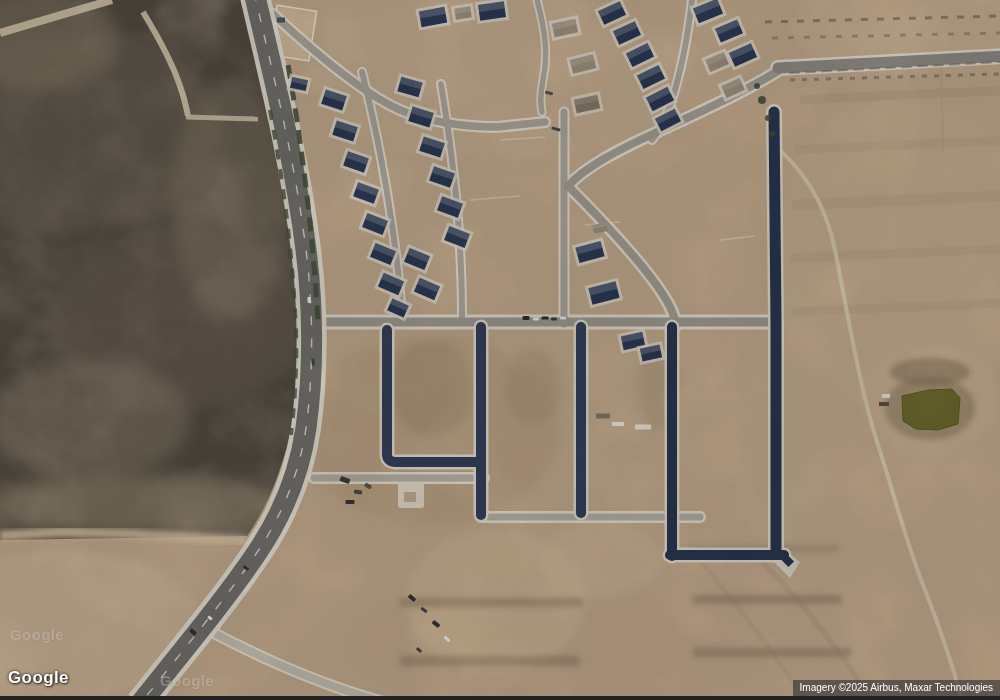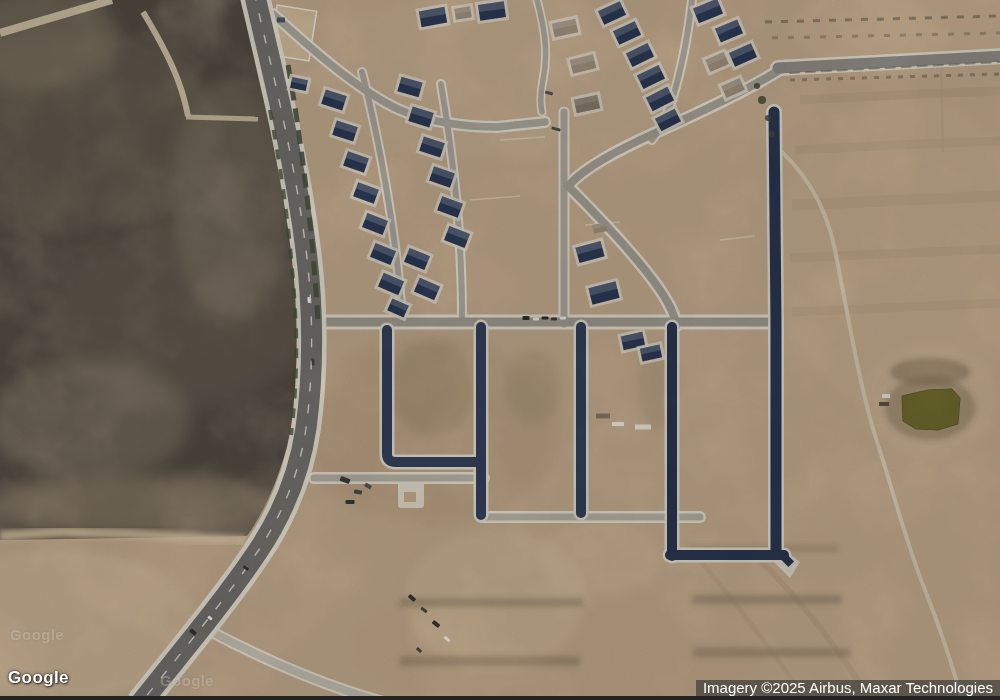--- a/index.html
+++ b/index.html
@@ -7,21 +7,21 @@
          background:#bfa78a;font-family:"Liberation Sans",sans-serif;}
   .stage svg{position:absolute;left:0;top:0;}
   .glogo{position:absolute;left:8px;bottom:8px;color:#fff;font-size:17px;font-weight:700;
          letter-spacing:.4px;
          text-shadow:0 0 2px rgba(0,0,0,.7),0 0 4px rgba(0,0,0,.45),1px 1px 2px rgba(0,0,0,.6);}
   .ghost{position:absolute;color:rgba(255,255,255,.26);font-size:15px;font-weight:700;
          letter-spacing:.4px;text-shadow:0 0 2px rgba(90,80,60,.25);}
   .ghost1{left:10px;top:626px;}
   .ghost2{left:160px;top:672px;}
   .attrib{position:absolute;right:0;bottom:0;height:16px;line-height:16px;padding:0 7px;
-          background:rgba(48,48,48,.62);color:#fff;font-size:15px;white-space:nowrap;}
+          background:rgba(48,48,48,.62);color:#fff;font-size:10px;white-space:nowrap;}
 </style>
 </head>
 <body>
 
 <div class="stage">
 <svg width="1000" height="700" viewBox="0 0 1000 700">
   <defs>
     <filter id="noiseF" x="0" y="0" width="100%" height="100%">
       <feTurbulence type="fractalNoise" baseFrequency="0.5" numOctaves="2" seed="11" stitchTiles="stitch"></feTurbulence>
       <feColorMatrix type="matrix" values="0 0 0 0 0  0 0 0 0 0  0 0 0 0 0  0.8 0.8 0.8 0 0"></feColorMatrix>

